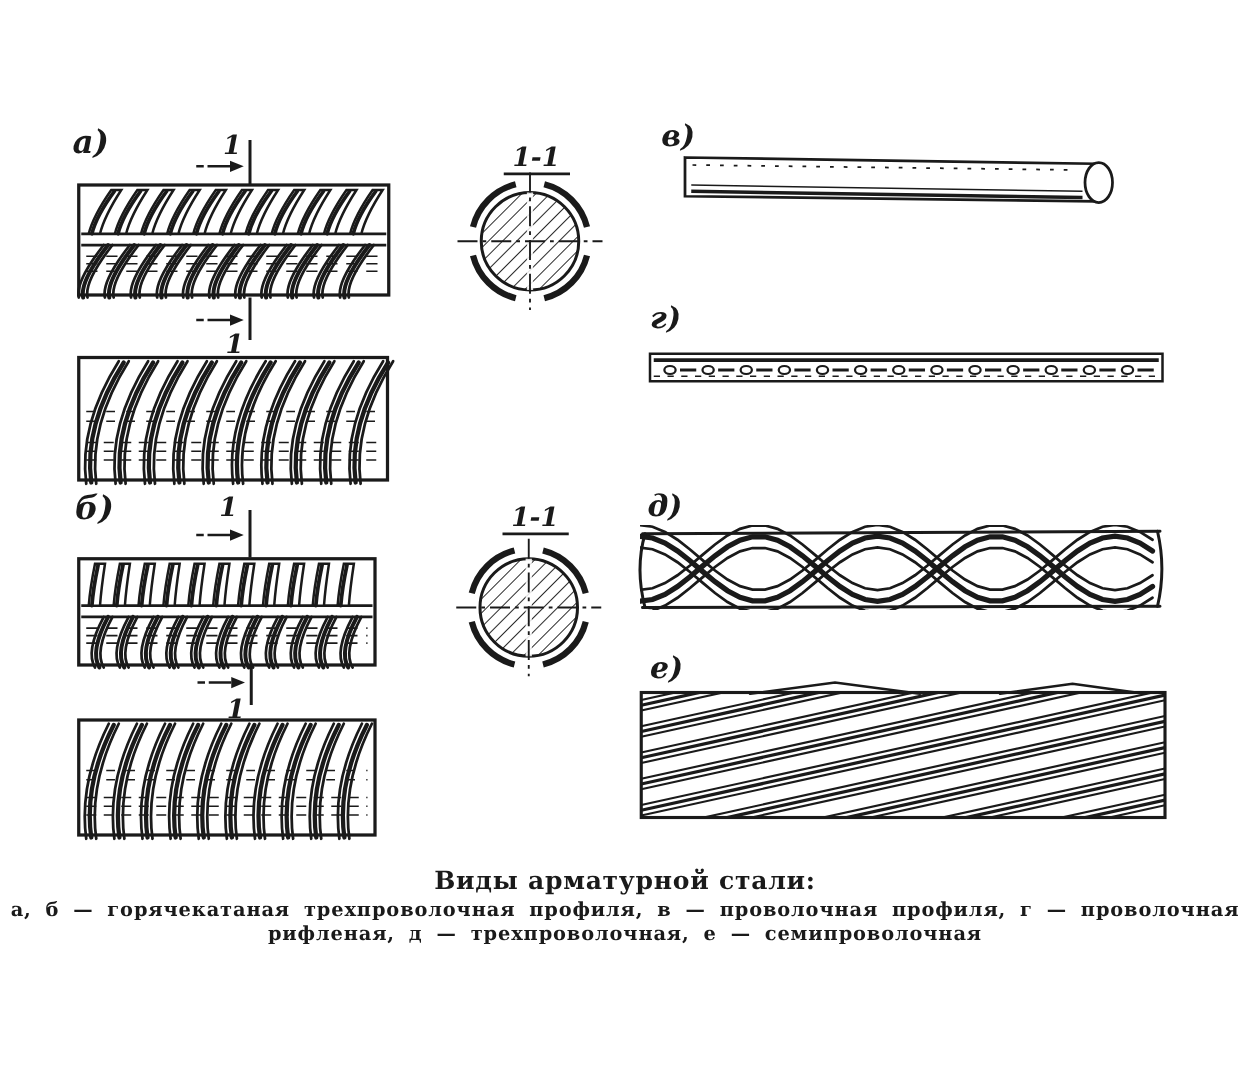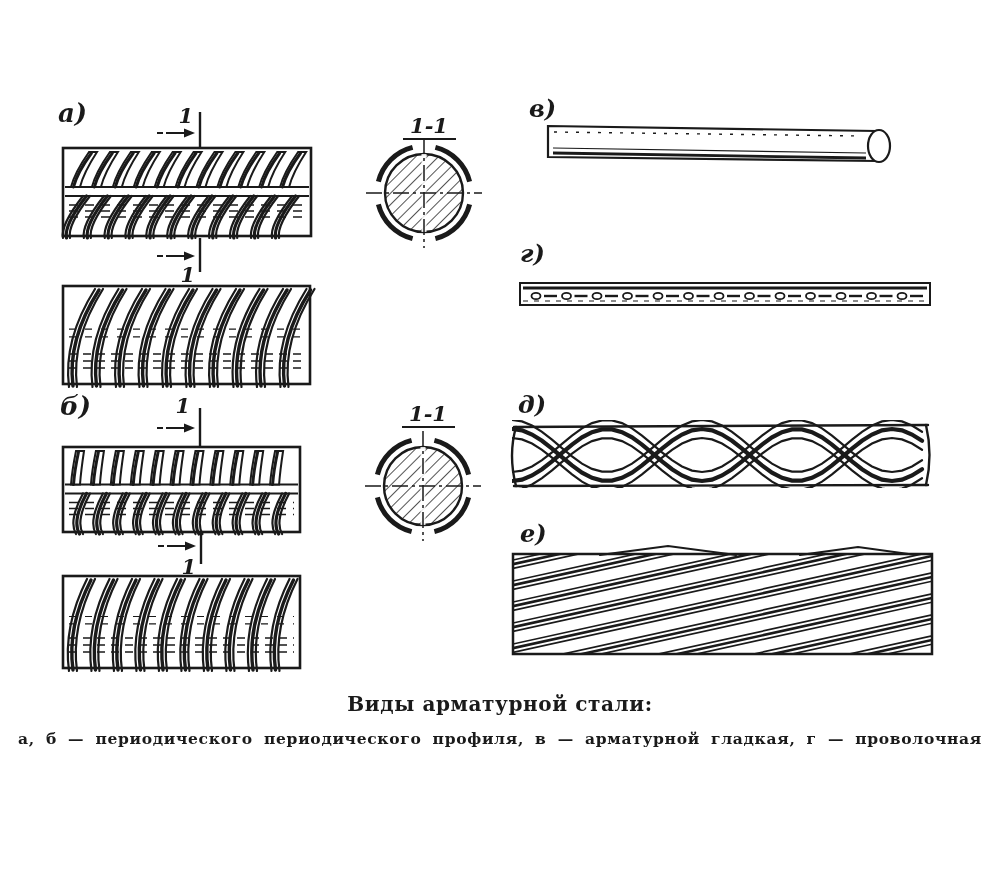--- a/index.html
+++ b/index.html
@@ -3,21 +3,21 @@
 <meta charset="utf-8">
 <style>
   html,body{margin:0;padding:0;}
   body{
     width:1000px;height:871px;background:#ffffff;position:relative;overflow:hidden;
     font-family:"DejaVu Serif",serif;color:#1a1a1a;
   }
   #fig-svg{position:absolute;left:0;top:0;}
   .lbl{font-family:"DejaVu Serif",serif;font-style:italic;font-weight:bold;fill:#1a1a1a;}
   .caption{position:absolute;left:0;top:692px;width:1000px;text-align:center;color:#1a1a1a;}
-  .caption-title{font-size:20px;font-weight:bold;letter-spacing:0.6px;margin-bottom:14px;}
+  .caption-title{font-size:20px;font-weight:bold;letter-spacing:0.6px;margin-bottom:3px;}
   .caption-line{font-size:15.5px;font-weight:bold;line-height:18.5px;word-spacing:5px;letter-spacing:0.7px;}
   .caption-line .it{}
 </style>
 </head>
 <body>
 
 <svg id="fig-svg" width="1000" height="871" viewBox="0 0 1000 871">
   <defs>
     <pattern id="hatch" patternUnits="userSpaceOnUse" width="8" height="8" patternTransform="rotate(45)">
       <line x1="0" y1="0" x2="0" y2="8" stroke="#1a1a1a" stroke-width="1.5"></line>
@@ -378,14 +378,15 @@
         <line x1="513" y1="774.2" x2="932" y2="682.02" stroke="#1a1a1a" stroke-width="2.6"></line>
         <line x1="513" y1="778.4" x2="932" y2="686.22" stroke="#1a1a1a" stroke-width="1.7"></line>
       </g>
       <path d="M 600 555 L 668 546 L 736 555" fill="none" stroke="#1a1a1a" stroke-width="2" stroke-linecap="round"></path>
       <path d="M 800 555 L 858 547 L 916 555" fill="none" stroke="#1a1a1a" stroke-width="2" stroke-linecap="round"></path>
     </g>
 </svg>
 
 <div class="caption">
   <div class="caption-title">Виды арматурной стали:</div>
-  <div class="caption-line"><span class="it">а, б</span><span> — периодического периодического профиля, </span><span class="it">в</span><span> — арматурной гладкая, </span><span class="it">г</span><span> — проволочная</span></div>
+  <div class="caption-line"><span class="it">а, б</span><span> — горячекатаная трехпроволочная профиля, </span><span class="it">в</span><span> — проволочная профиля, </span><span class="it">г</span><span> — проволочная</span></div>
+  <div class="caption-line"><span>рифленая, </span><span class="it">д</span><span> — трехпроволочная, </span><span class="it">е</span><span> — семипроволочная</span></div>
 </div>
 
 </body></html>

